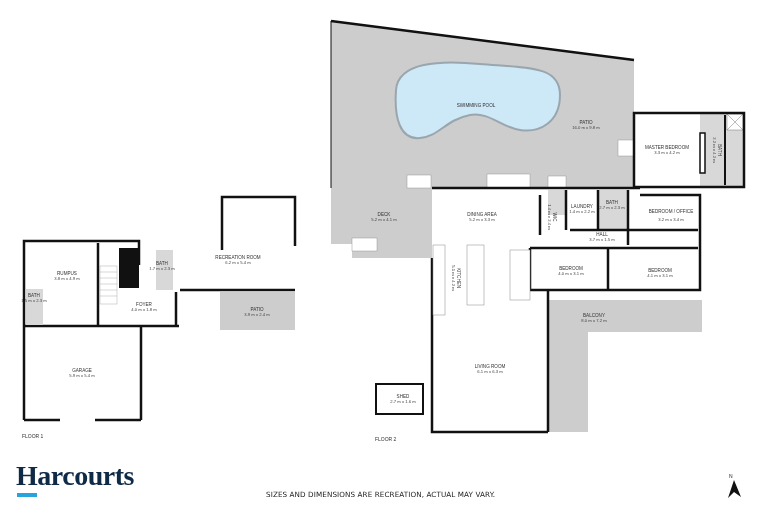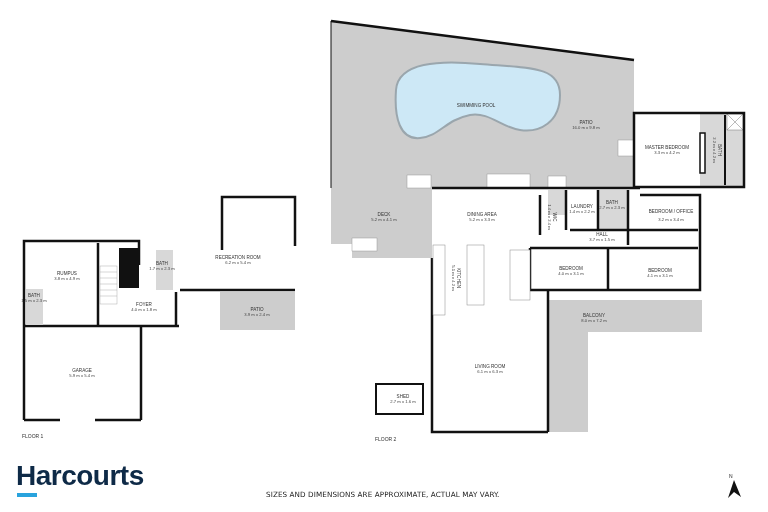--- a/index.html
+++ b/index.html
@@ -1,21 +1,21 @@
 <!DOCTYPE html>
 <html><head>
 <meta charset="utf-8">
 <style>
   html,body{margin:0;padding:0;background:#fff;}
   body{width:768px;height:512px;position:relative;overflow:hidden;font-family:"Liberation Sans",sans-serif;}
   svg{position:absolute;left:0;top:0;}
   .lbl{font-family:"Liberation Sans",sans-serif;font-size:4.6px;fill:#333;text-anchor:middle;}
   .lbl-dim{font-family:"Liberation Sans",sans-serif;font-size:4.2px;fill:#444;text-anchor:middle;}
   .floor{font-family:"Liberation Sans",sans-serif;font-size:5px;fill:#333;}
-  .brand{position:absolute;left:16px;top:462px;font-family:Liberation Sans, sans-serif;font-weight:bold;font-size:28px;letter-spacing:-0.5px;line-height:28px;}
+  .brand{position:absolute;left:16px;top:462px;font-family:Liberation Serif, serif;font-weight:bold;font-size:28px;letter-spacing:-0.5px;line-height:28px;}
   .brand-bar{position:absolute;left:17px;top:493px;width:20px;height:4px;}
   .disclaimer{position:absolute;left:266px;top:490px;font-family:"DejaVu Sans",sans-serif;font-size:7.2px;color:#222;letter-spacing:0.1px;}
   .north{position:absolute;left:726px;top:472px;}
 </style>
 </head>
 <body>
 
 <svg width="768" height="512" viewBox="0 0 768 512">
 
   <polygon points="331,21 634,60 634,113 640,113 640,188 432,188 432,258 352,258 352,244 331,244" fill="#cdcdcd"></polygon>
@@ -154,19 +154,19 @@
     </g>
     <g transform="translate(553,217) rotate(90)">
       <text class="lbl" x="0" y="0">WIC</text>
       <text class="lbl-dim" x="0" y="5">1.4 m x 2.4 m</text>
     </g>
   </g>
 </svg>
 
 <div class="brand" style="color:#0e2a47">Harcourts</div>
 <div class="brand-bar" style="background:#29a3dd"></div>
-<div class="disclaimer">SIZES AND DIMENSIONS ARE APPROXIMATE, ACTUAL MAY VARY.</div>
+<div class="disclaimer">SIZES AND DIMENSIONS ARE RECREATION, ACTUAL MAY VARY.</div>
 <div class="north">
   <svg width="20" height="30" viewBox="0 0 20 30" style="position:static">
     <text x="3" y="6" font-size="5" font-family="Liberation Sans, sans-serif" fill="#222">N</text>
     <polygon points="8,8 15,25 8,20 2,26" fill="#111"></polygon>
   </svg>
 </div>
 
 </body></html>

